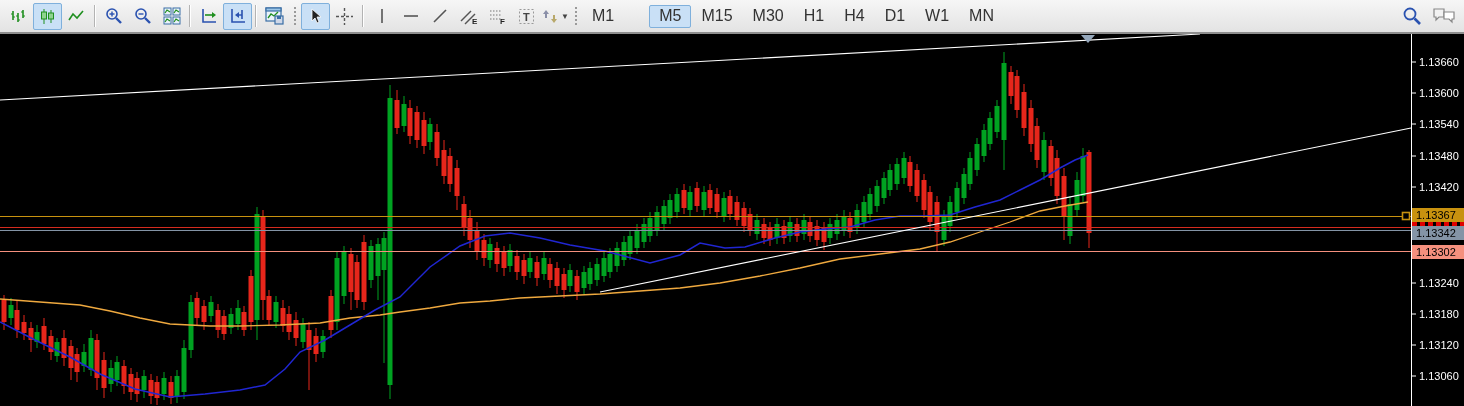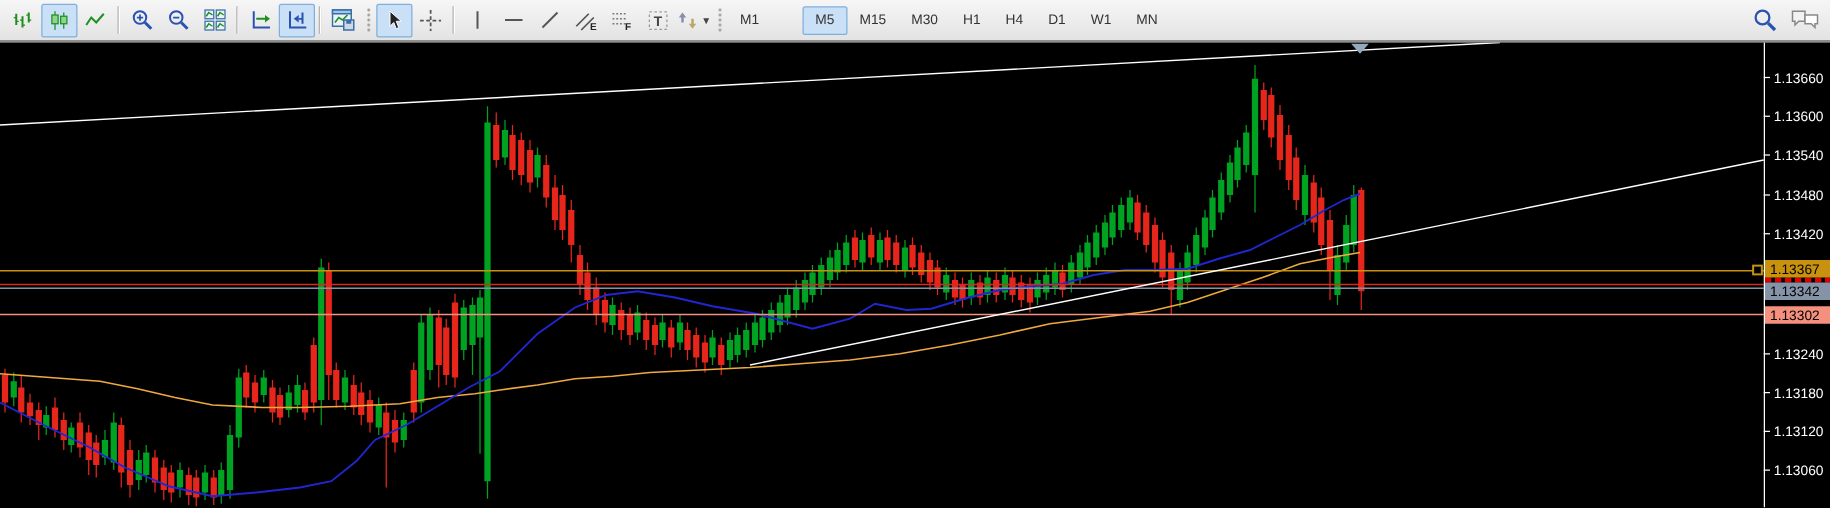--- a/index.html
+++ b/index.html
@@ -3,21 +3,21 @@
 <meta charset="utf-8">
 <style>
   html,body{margin:0;padding:0;width:1464px;height:406px;overflow:hidden;background:#000;
     font-family:"Liberation Sans",sans-serif;}
   .toolbar{position:relative;z-index:2;height:30px;display:flex;align-items:center;
     padding:1px 4px;background:linear-gradient(#f6f6f6,#e3e3e3);border-bottom:2px solid #8e8e8e;}
   .tb-btn{width:27px;height:25px;display:flex;align-items:center;justify-content:center;
     border:1px solid transparent;border-radius:2px;cursor:default;}
   .tb-btn.selected{background:#c9e0f6;border-color:#7fb0dc;}
   .tb-btn svg{display:block;}
-  .tf-btn{height:21px;padding:0 9px;display:flex;align-items:center;font-size:11px;color:#333;
+  .tf-btn{height:21px;padding:0 9px;display:flex;align-items:center;font-size:16px;color:#333;
     border:1px solid transparent;border-radius:2px;}
   .tf-btn.selected{background:#c9e0f6;border-color:#7fb0dc;margin-left:25px;}
   .sep{width:1px;height:22px;background:#b3b3b3;border-right:1px solid #fff;margin:0 3px;}
   .handle{width:4px;height:20px;margin:0 4px;background-image:radial-gradient(#9a9a9a 1px,transparent 1.2px);
     background-size:4px 4px;}
   .spacer{flex:1;}
   .caret{font-size:8px;color:#444;margin-left:2px;}
   .chart-wrap{position:absolute;top:0;left:0;width:1296px;height:406px;z-index:1;}
   svg text{font-family:"Liberation Sans",sans-serif;}
 </style>

